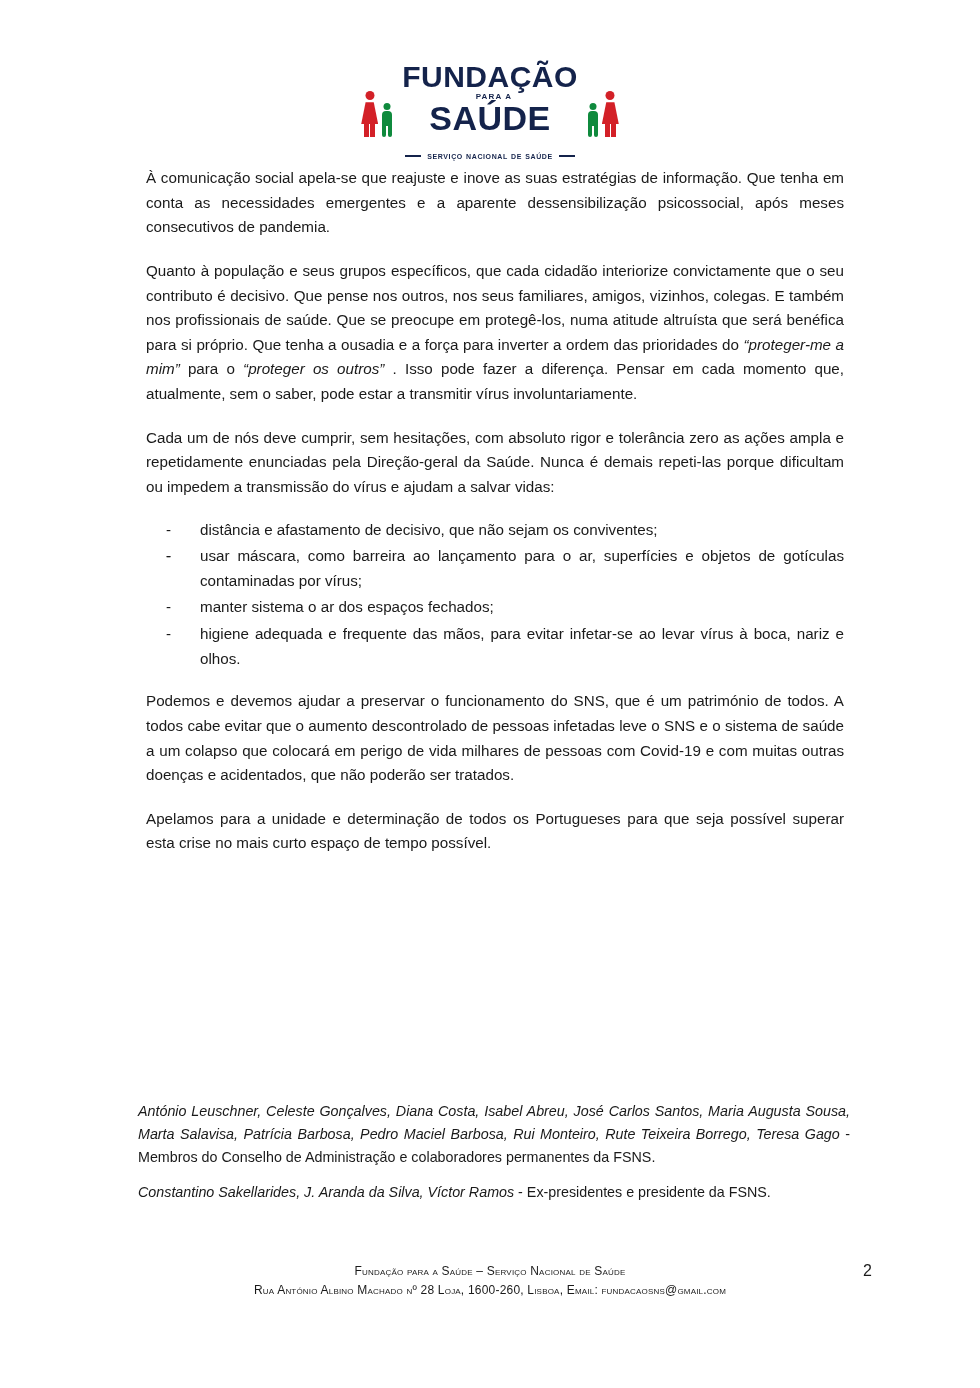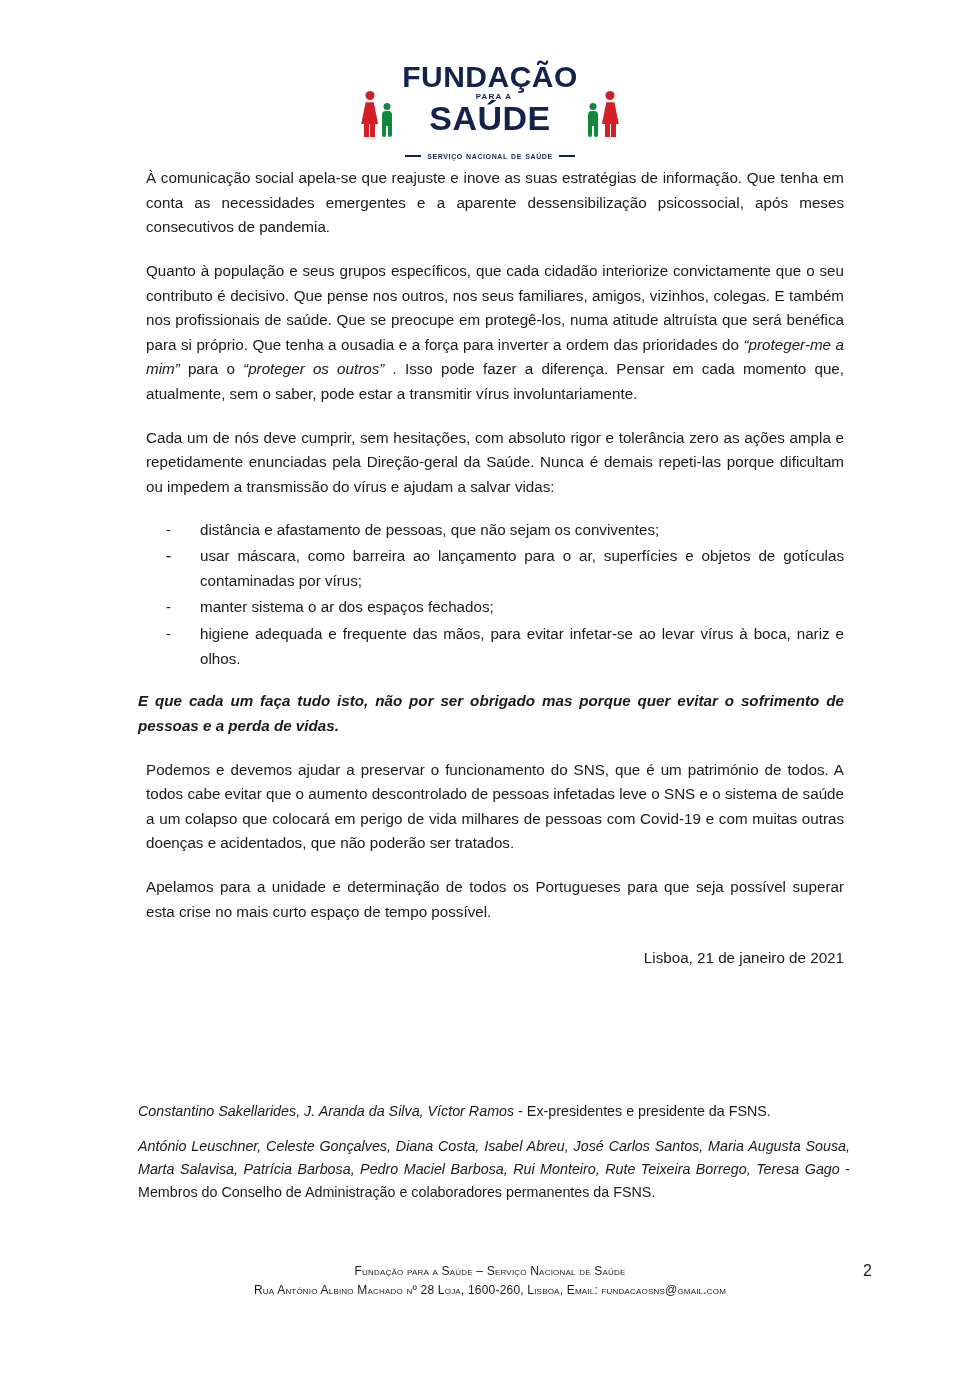--- a/index.html
+++ b/index.html
@@ -299,41 +299,39 @@
 
   <div class="content">
 
     <p class="para">À comunicação social apela-se que reajuste e inove as suas estratégias de informação. Que tenha em conta as necessidades emergentes e a aparente dessensibilização psicossocial, após meses consecutivos de pandemia.</p>
 
     <p class="para"><span>Quanto à população e seus grupos específicos, que cada cidadão interiorize convictamente que o seu contributo é decisivo. Que pense nos outros, nos seus familiares, amigos, vizinhos, colegas. E também nos profissionais de saúde. Que se preocupe em protegê-los, numa atitude altruísta que será benéfica para si próprio. Que tenha a ousadia e a força para inverter a ordem das prioridades do </span><span class="ital">“proteger-me a mim”</span><span> para o </span><span class="ital">“proteger os outros”</span><span> . Isso pode fazer a diferença. Pensar em cada momento que, atualmente, sem o saber, pode estar a transmitir vírus involuntariamente.</span></p>
 
     <p class="para tight">Cada um de nós deve cumprir, sem hesitações, com absoluto rigor e tolerância zero as ações ampla e repetidamente enunciadas pela Direção-geral da Saúde. Nunca é demais repeti-las porque dificultam ou impedem a transmissão do vírus e ajudam a salvar vidas:</p>
 
     <ul class="rules">
-      <li><span class="dash">-</span><span>distância e afastamento de pessoas, que não sejam os conviventes;</span></li>
+      <li><span class="dash">-</span><span>distância e afastamento de decisivo, que não sejam os conviventes;</span></li>
       <li><span class="dash">-</span></li>
       <li><span class="dash">-</span><span>usar máscara, como barreira ao lançamento para o ar, superfícies e objetos de gotículas contaminadas por vírus;</span></li>
       <li><span class="dash">-</span><span>manter sistema o ar dos espaços fechados;</span></li>
       <li><span class="dash">-</span><span>higiene adequada e frequente das mãos, para evitar infetar-se ao levar vírus à boca, nariz e olhos.</span></li>
     </ul>
 
-    <p class="emphasis">E que cada um faça tudo isto, não por ser obrigado mas porque quer evitar o sofrimento de pessoas e a perda de vidas.</p>
 
 
     <p class="para">Podemos e devemos ajudar a preservar o funcionamento do SNS, que é um património de todos. A todos cabe evitar que o aumento descontrolado de pessoas infetadas leve o SNS e o sistema de saúde a um colapso que colocará em perigo de vida milhares de pessoas com Covid-19 e com muitas outras doenças e acidentados, que não poderão ser tratados.</p>
 
     <p class="para">Apelamos para a unidade e determinação de todos os Portugueses para que seja possível superar esta crise no mais curto espaço de tempo possível.</p>
 
-    <p class="date-line">Lisboa, 21 de janeiro de 2021</p>
 
   </div>
 
   <div class="signatures">
+    <p class="sig-para"><span class="sig-names">António Leuschner, Celeste Gonçalves, Diana Costa, Isabel Abreu, José Carlos Santos, Maria Augusta Sousa, Marta Salavisa, Patrícia Barbosa, Pedro Maciel Barbosa, Rui Monteiro, Rute Teixeira Borrego, Teresa Gago</span><span> - Membros do Conselho de Administração e colaboradores permanentes da FSNS.</span></p>
     <p class="sig-para"><span class="sig-names">Constantino Sakellarides, J. Aranda da Silva, Víctor Ramos</span><span> - Ex-presidentes e presidente da FSNS.</span></p>
-    <p class="sig-para"><span class="sig-names">António Leuschner, Celeste Gonçalves, Diana Costa, Isabel Abreu, José Carlos Santos, Maria Augusta Sousa, Marta Salavisa, Patrícia Barbosa, Pedro Maciel Barbosa, Rui Monteiro, Rute Teixeira Borrego, Teresa Gago</span><span> - Membros do Conselho de Administração e colaboradores permanentes da FSNS.</span></p>
   </div>
 
   <div class="footer">
     <div class="footer-lines">
       <span class="footer-line">Fundação para a Saúde – Serviço Nacional de Saúde</span>
       <span class="footer-line">Rua António Albino Machado nº 28 Loja, 1600-260, Lisboa, Email: fundacaosns@gmail.com</span>
     </div>
     <div class="page-num">2</div>
   </div>
 

